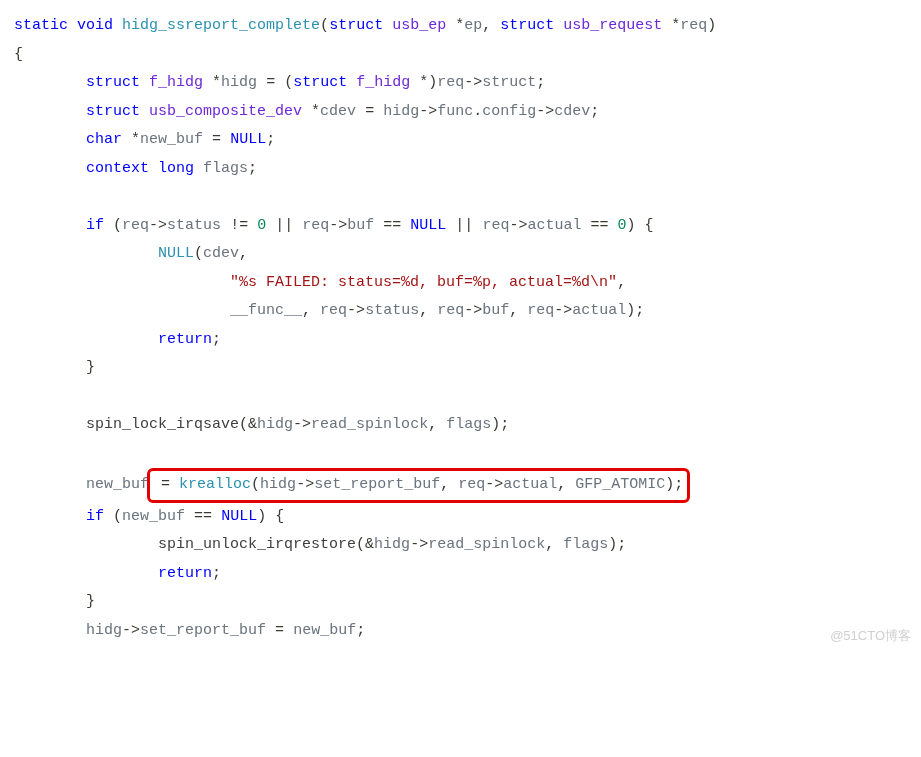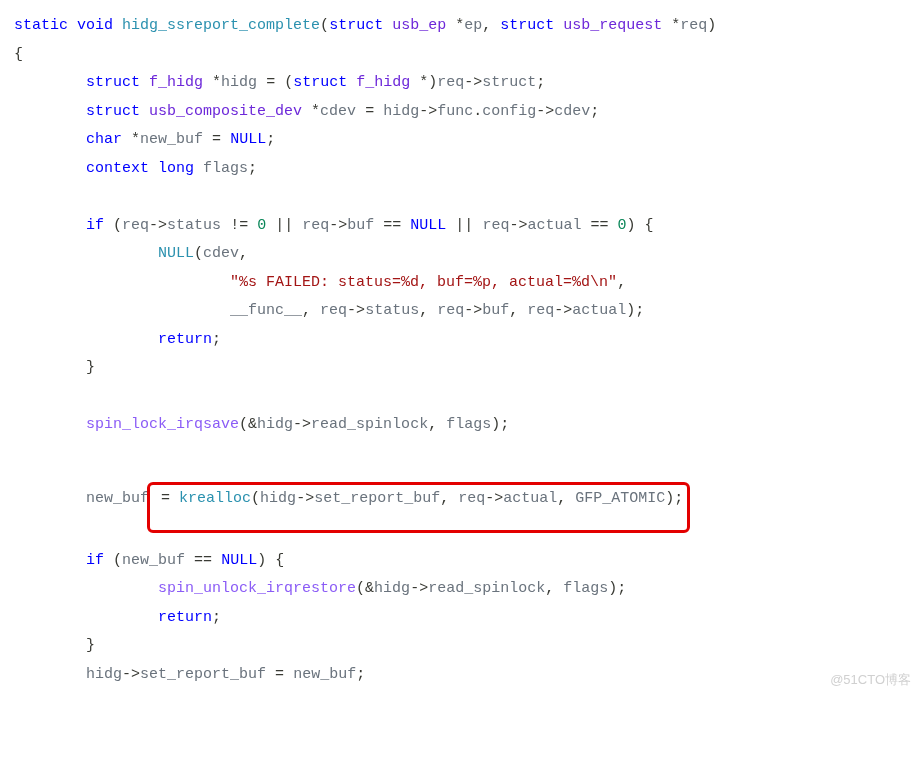--- a/index.html
+++ b/index.html
@@ -20,26 +20,26 @@
     font-family: inherit;
   }
   .kw   { color: #0000ff; }
   .fn   { color: #2b91af; }
   .type { color: #6d28d9; }
   .num  { color: #098658; }
   .str  { color: #a31515; }
   .p    { color: #393a34; }
   .op   { color: #393a34; }
   .id   { color: #6a737d; }
-  .call { color: #8b5cf6; }
+  .call { color: #404040; }
   .hlbox {
     border: 3px solid #e30000;
     border-radius: 6px;
-    padding: 0 4px 16px 2px;
-    margin: 14px -2px;
+    padding: 0 4px 0 2px;
+    margin: 0 -2px;
     display: inline-block;
   }
   .watermark {
     position: absolute;
     right: 10px;
     bottom: 8px;
     font-family: Arial, sans-serif;
     font-size: 13px;
     color: #d0d0d0;
     pointer-events: none;

